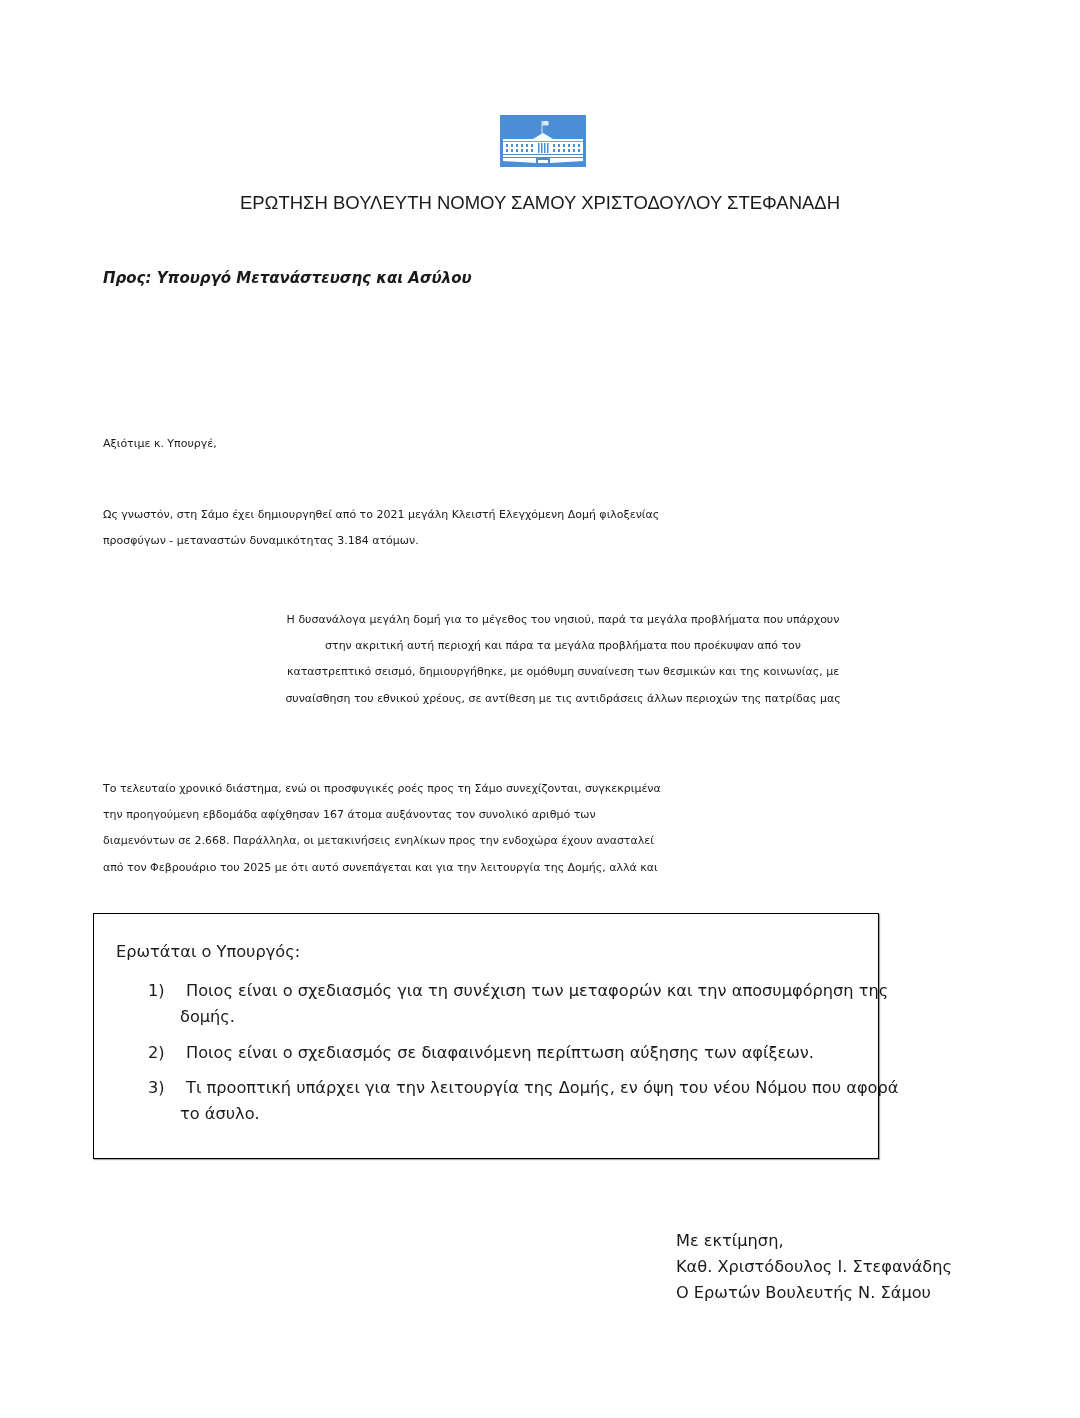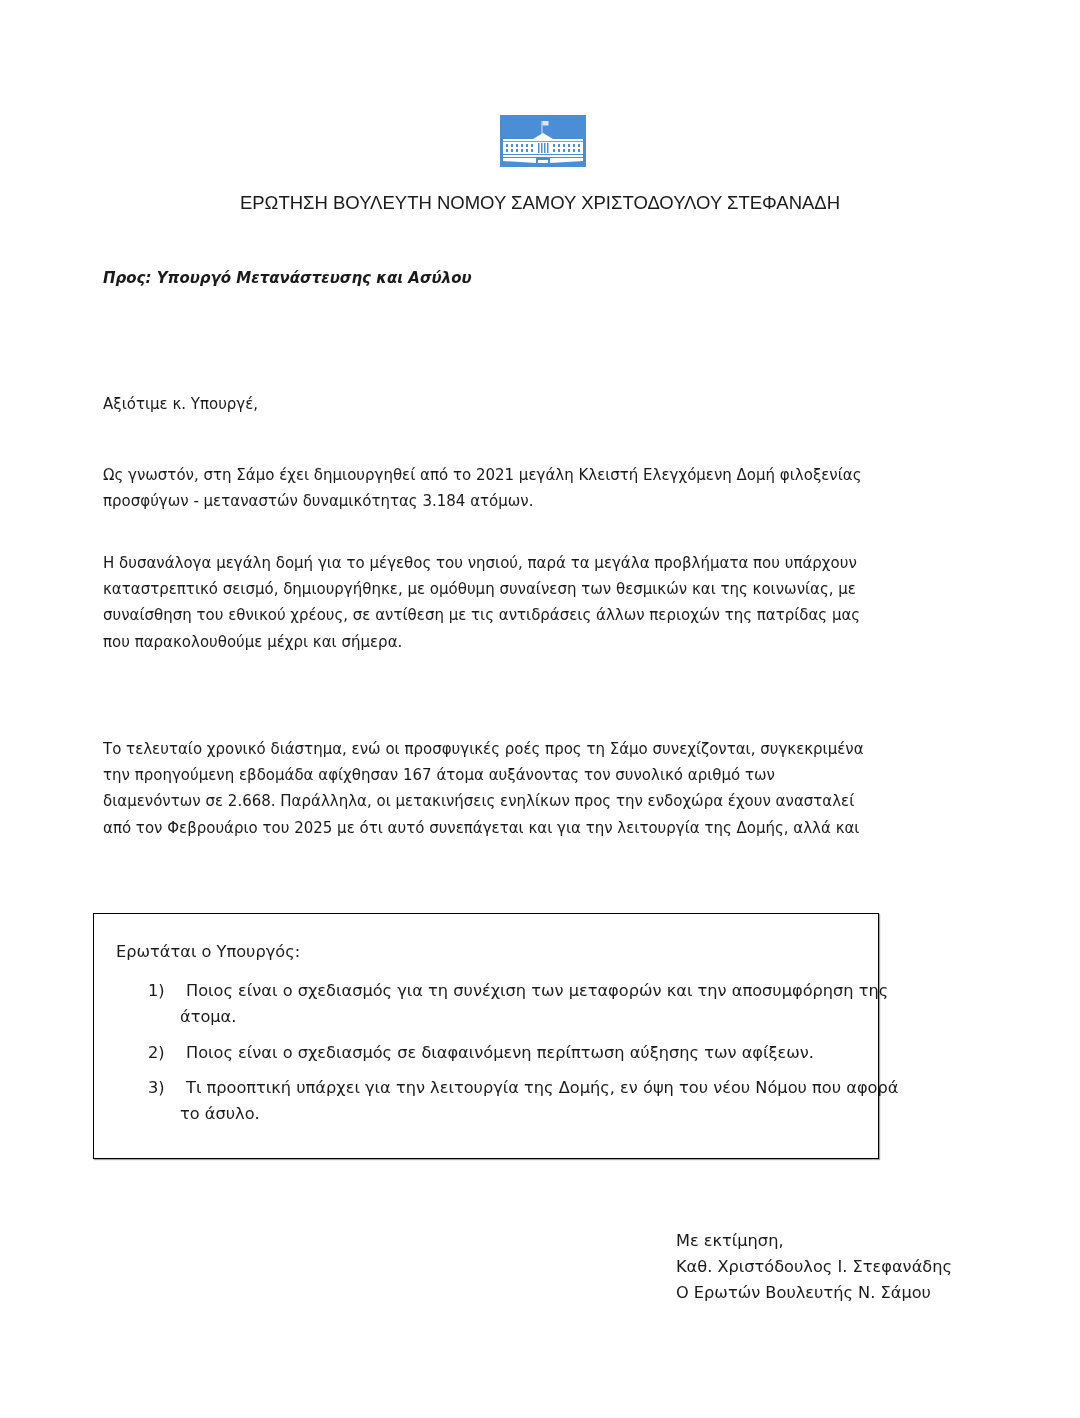--- a/index.html
+++ b/index.html
@@ -43,27 +43,28 @@
       font-weight: bold;
       font-size: 15px;
       line-height: 25px;
     }
     .meta div { white-space: nowrap; }
     .para {
       position: absolute;
       left: 103px;
       width: 920px;
       font-family: "DejaVu Sans", sans-serif;
-      font-size: 15px;
+      font-size: 11px;
       line-height: 26.2px;
+      margin-top: 40px;
     }
     .para .ln { display: block; white-space: nowrap; }
     #salutation { top: 391px; }
     #p1 { top: 462px; }
-    #p2 { top: 550px; }
+    #p2 { top: 567px; text-align: center; }
     #p3 { top: 736px; }
     .qbox {
       position: absolute;
       left: 93px;
       top: 913px;
       width: 786px;
       height: 246px;
       border: 1.6px solid #000;
       box-shadow: 1px 1px 1px rgba(0,0,0,0.35);
       box-sizing: border-box;
@@ -178,39 +179,39 @@
   <span class="ln">Αξιότιμε κ. Υπουργέ,</span>
 </div>
 
 <div class="para" id="p1">
   <span class="ln">Ως γνωστόν, στη Σάμο έχει δημιουργηθεί από το 2021 μεγάλη  Κλειστή Ελεγχόμενη Δομή φιλοξενίας</span>
   <span class="ln">προσφύγων - μεταναστών  δυναμικότητας 3.184 ατόμων.</span>
 </div>
 
 <div class="para" id="p2">
   <span class="ln">Η δυσανάλογα μεγάλη δομή για το μέγεθος του νησιού, παρά τα μεγάλα προβλήματα που υπάρχουν</span>
+  <span class="ln">στην ακριτική αυτή περιοχή και πάρα τα μεγάλα προβλήματα που προέκυψαν από τον</span>
   <span class="ln">καταστρεπτικό σεισμό, δημιουργήθηκε, με ομόθυμη συναίνεση των θεσμικών και της κοινωνίας, με</span>
   <span class="ln">συναίσθηση του εθνικού χρέους, σε αντίθεση με τις αντιδράσεις άλλων περιοχών της πατρίδας μας</span>
-  <span class="ln">που παρακολουθούμε μέχρι και σήμερα.</span>
 </div>
 
 <div class="para" id="p3">
   <span class="ln">Το τελευταίο χρονικό διάστημα, ενώ οι προσφυγικές ροές προς τη Σάμο συνεχίζονται, συγκεκριμένα</span>
   <span class="ln">την προηγούμενη εβδομάδα αφίχθησαν 167 άτομα αυξάνοντας τον συνολικό αριθμό των</span>
   <span class="ln">διαμενόντων σε 2.668. Παράλληλα, οι μετακινήσεις ενηλίκων προς την ενδοχώρα έχουν ανασταλεί</span>
   <span class="ln">από τον Φεβρουάριο του 2025 με ότι αυτό συνεπάγεται και για την λειτουργία της Δομής, αλλά και</span>
 </div>
 
 <div class="qbox">
   <div class="qhead">Ερωτάται ο Υπουργός:</div>
 
   <div class="qitem" id="q1">
     <span class="num">1)</span>
     <span class="txt">Ποιος είναι ο σχεδιασμός για τη συνέχιση των μεταφορών και την αποσυμφόρηση της</span>
-    <span class="txt2">άτομα.</span>
+    <span class="txt2">δομής.</span>
   </div>
 
   <div class="qitem" id="q2">
     <span class="num">2)</span>
     <span class="txt">Ποιος είναι ο σχεδιασμός σε διαφαινόμενη περίπτωση αύξησης των αφίξεων.</span>
   </div>
 
   <div class="qitem" id="q3">
     <span class="num">3)</span>
     <span class="txt">Τι προοπτική υπάρχει για την λειτουργία της Δομής, εν όψη του νέου Νόμου που αφορά</span>

